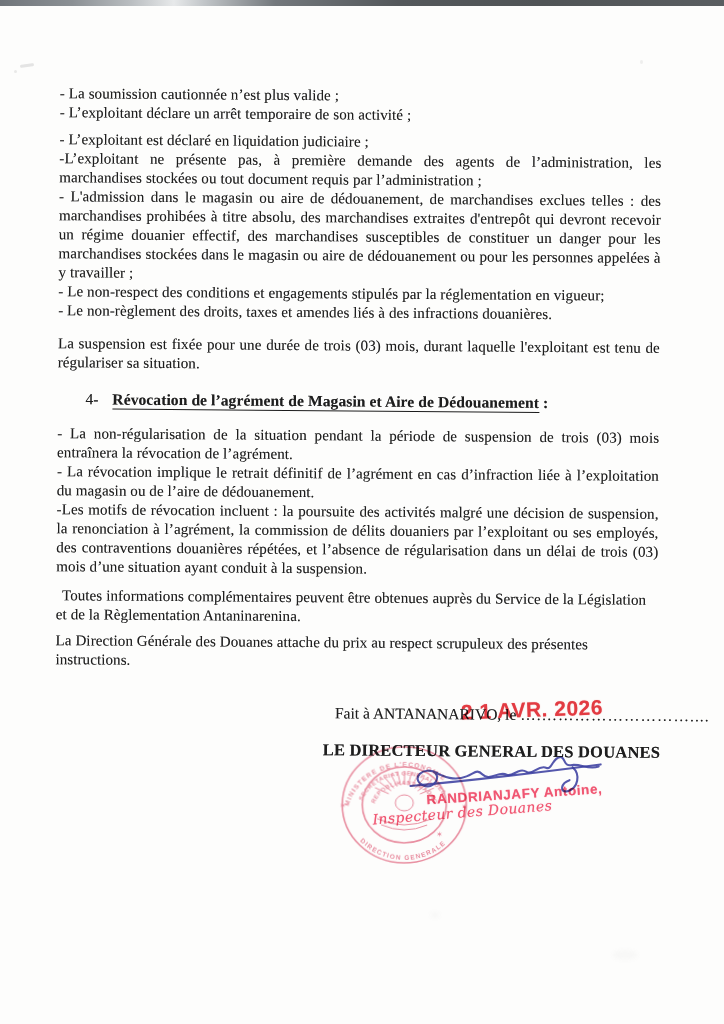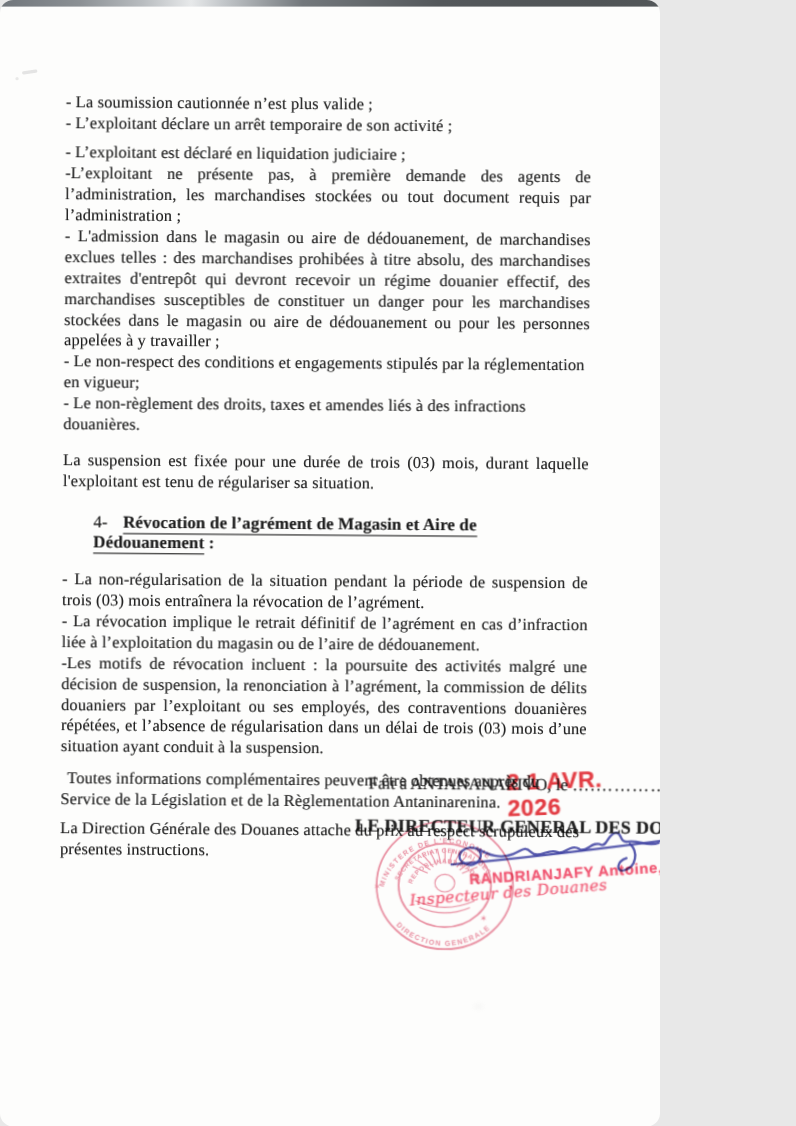--- a/index.html
+++ b/index.html
@@ -1,23 +1,22 @@
 <!DOCTYPE html>
 <html style="--stamp_pink: #e4798f; --name_red: #f05672; --ink_blue: #3c40a0; --date_red: #e23b42;"><head>
 <meta charset="utf-8">
 <style>
   html,body{margin:0;padding:0;background:#e8e8e8;}
   .page{
     position:relative;
-    width:600px;height:1024px;
+    width:724px;height:1024px;
     background:#fdfdfc;
     overflow:hidden;
     font-family:"Liberation Serif", serif;
     color:#1e1e1e;
-    border-radius:12px;
   }
   
   .scan-edge{
     position:absolute;top:0;left:0;width:724px;height:6px;
     background:linear-gradient(90deg,#70757a 0%,#8b9094 10%,#b9bdc0 18%,#e7e9ea 24%,#c3c7ca 28%,#73787c 38%,#54585b 55%,#505456 75%,#5a5e61 100%);
     filter:blur(.4px);
   }
   .speck{position:absolute;background:#9a9a9a;border-radius:50%;}
   .sp1{left:20px;top:64px;width:14px;height:3px;opacity:.25;transform:rotate(-8deg);border-radius:2px;}
   .sp2{left:14px;top:70px;width:3px;height:3px;opacity:.2;}

